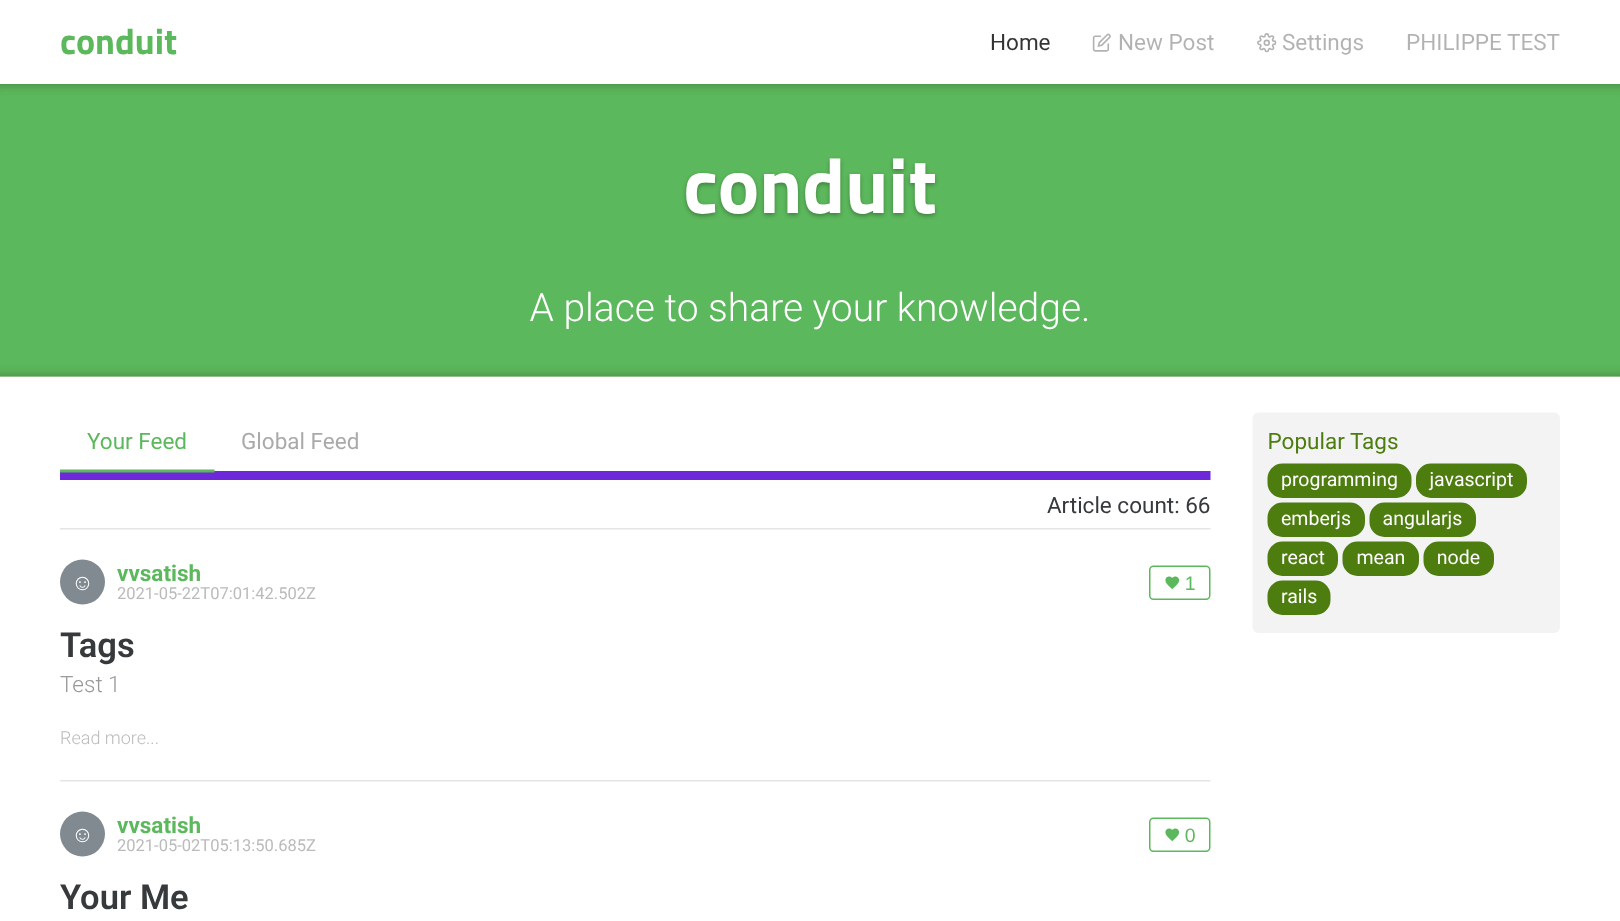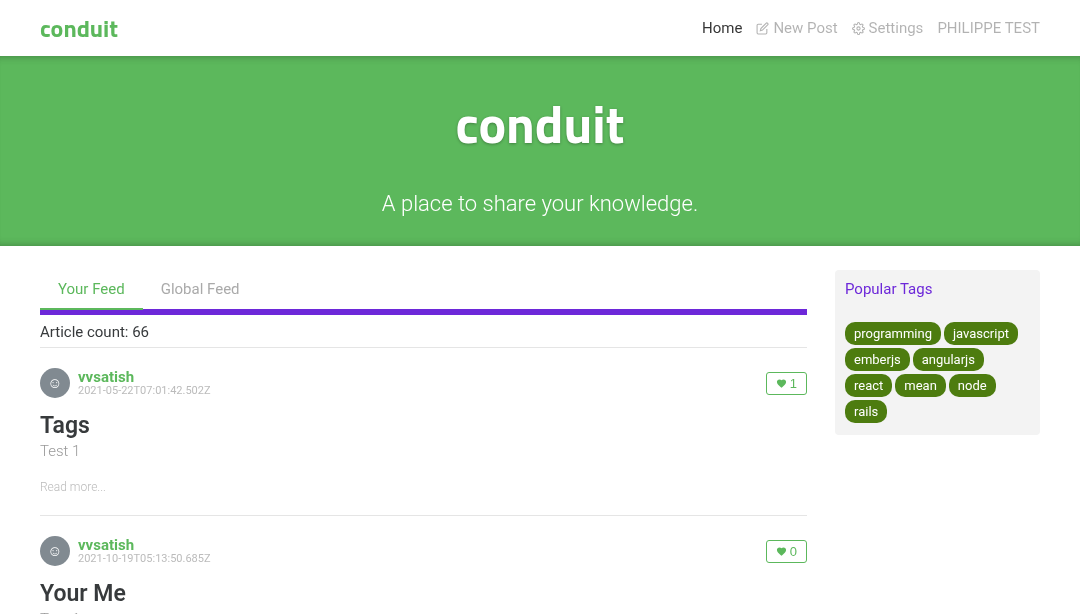--- a/index.html
+++ b/index.html
@@ -1,53 +1,53 @@
 <!DOCTYPE html>
 <html><head>
   <meta charset="utf-8">
   <style>
     * { margin: 0; padding: 0; box-sizing: border-box; }
     body { font-family: -apple-system, BlinkMacSystemFont, "Segoe UI", Roboto, sans-serif; color: #373a3c; background: #fff; }
     
     .navbar { display: flex; justify-content: space-between; align-items: center; padding: 10px 0; max-width: 1000px; margin: 0 auto; }
     .navbar-brand { color: #5cb85c; font-weight: 700; font-size: 24px; text-decoration: none; font-family: "Titillium Web", sans-serif; }
-    .nav-links { display: flex; gap: 14px; }
+    .nav-links { display: flex; gap: 28px; }
     .nav-link { color: rgba(0,0,0,0.3); text-decoration: none; font-size: 15px; display: flex; align-items: center; gap: 4px; }
     .nav-link.active { color: rgba(0,0,0,0.8); }
     
     .banner { background: #5cb85c; color: #fff; text-align: center; padding: 28px 0 30px; box-shadow: inset 0 8px 8px -8px rgba(0,0,0,0.3), inset 0 -8px 8px -8px rgba(0,0,0,0.3); }
     .banner h1 { font-family: "Titillium Web", sans-serif; font-weight: 700; font-size: 52px; text-shadow: 0 1px 3px rgba(0,0,0,0.3); margin-bottom: 4px; }
-    .banner p { font-size: 22px; font-weight: 300; margin-top: 28px; }
+    .banner p { font-size: 26px; font-weight: 300; margin-top: 28px; }
     
     .container { max-width: 1000px; margin: 0 auto; display: flex; gap: 28px; padding-top: 24px; }
     .main-col { flex: 1; }
     .sidebar { width: 205px; }
     
     .feed-toggle { display: flex; border-bottom: 6px solid #6d28d9; }
     .feed-tab { padding: 10px 18px; color: #aaa; cursor: pointer; border-bottom: 2px solid transparent; margin-bottom: -1px; font-size: 15px; }
     .feed-tab.active { color: #5cb85c; border-bottom: 2px solid #5cb85c; }
     
-    .article-count { text-align: left; padding: 8px 0 6px; font-size: 15px; color: #373a3c; }
+    .article-count { text-align: right; padding: 8px 0 6px; font-size: 15px; color: #373a3c; }
     
     .article-preview { border-top: 1px solid rgba(0,0,0,0.1); padding: 20px 0; }
     .article-preview:first-of-type { border-top: none; }
     .article-meta { display: flex; align-items: center; margin-bottom: 14px; position: relative; }
     .avatar { width: 30px; height: 30px; border-radius: 50%; background: #818a91; display: flex; align-items: center; justify-content: center; margin-right: 8px; }
     .avatar-face { color: #fff; font-size: 15px; }
     .author-info { display: flex; flex-direction: column; line-height: 1.1; }
     .author { color: #5cb85c; font-weight: 700; font-size: 15px; text-decoration: none; }
     .date { color: #bbb; font-size: 11px; text-align: right; }
     .like-btn { margin-left: auto; border: 1px solid #5cb85c; background: transparent; color: #5cb85c; border-radius: 3px; padding: 3px 9px; font-size: 13px; cursor: pointer; display: flex; align-items: center; gap: 3px; }
     
     .article-title { font-weight: 600; font-size: 23px; margin-bottom: 3px; color: #373a3c; }
     .article-desc { color: #999; font-size: 15px; margin-bottom: 16px; font-weight: 300; }
     .read-more { color: #bbb; font-size: 12px; font-weight: 300; text-decoration: none; }
     
     .tags-box { background: #f3f3f3; border-radius: 4px; padding: 10px 10px 12px; }
-    .tags-title { font-size: 15px; margin-bottom: 24px; color: #6d28d9; }
+    .tags-title { font-size: 15px; margin-bottom: 6px; color: #4d7c0f; }
     .tags-list { display: flex; flex-wrap: wrap; gap: 3px; }
     .tag { background: #4d7c0f; color: #fff; font-size: 13px; padding: 4px 9px; border-radius: 10px; cursor: pointer; }
     
     .icon-svg { width: 13px; height: 13px; }
     .heart-icon { width: 11px; height: 11px; fill: currentColor; }
   </style>
 </head>
 <body>
 
 <nav class="navbar">
@@ -106,21 +106,21 @@
       <a class="read-more">Read more...</a>
     </div>
 
     <div class="article-preview">
       <div class="article-meta">
         <div class="avatar">
             <span class="avatar-face">☺</span>
           </div>
         <div class="author-info">
           <a class="author">vvsatish</a>
-          <span class="date">2021-10-19T05:13:50.685Z</span>
+          <span class="date">2021-05-02T05:13:50.685Z</span>
         </div>
         <button class="like-btn">
           <svg class="heart-icon" viewBox="0 0 24 24">
               <path d="M12 21.35l-1.45-1.32C5.4 15.36 2 12.28 2 8.5 2 5.42 4.42 3 7.5 3c1.74 0 3.41.81 4.5 2.09C13.09 3.81 14.76 3 16.5 3 19.58 3 22 5.42 22 8.5c0 3.78-3.4 6.86-8.55 11.54L12 21.35z"></path>
             </svg>
           <span>0</span>
         </button>
       </div>
       <h2 class="article-title">Your Me</h2>
       <p class="article-desc">Test 1</p>

